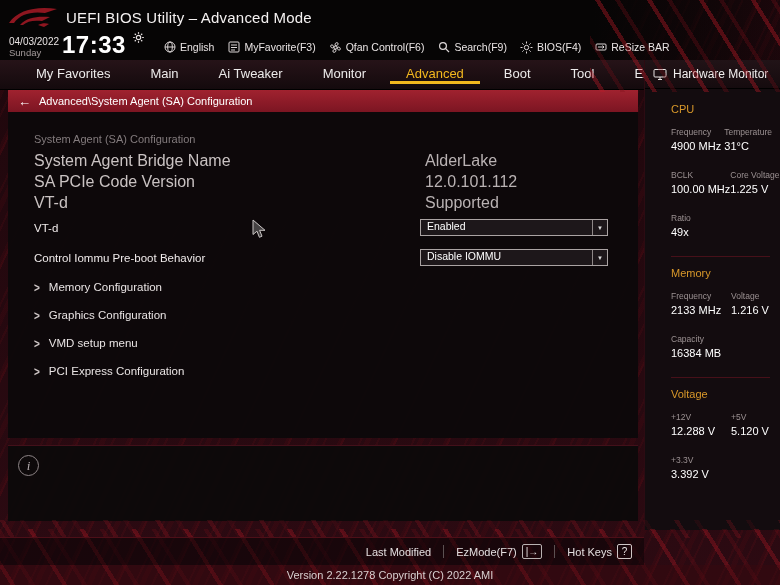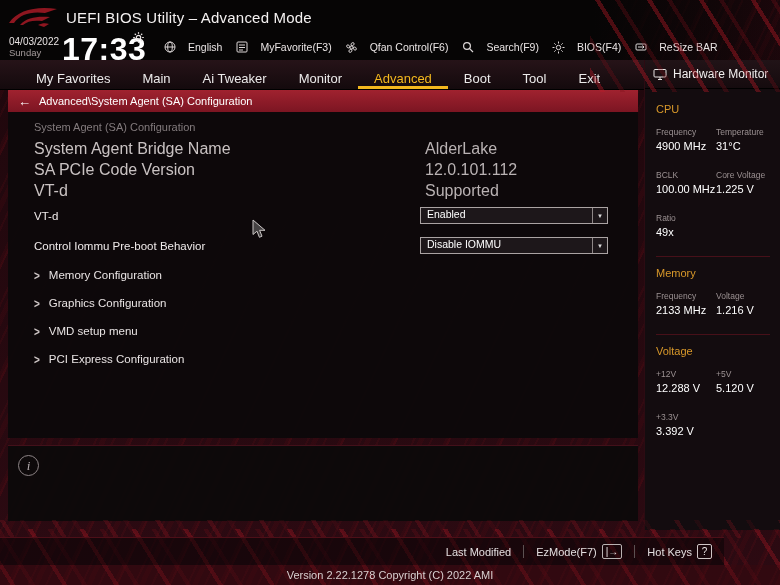--- a/index.html
+++ b/index.html
@@ -16,42 +16,42 @@
   .streak.bl{left:0;bottom:0;width:780px;height:56px;opacity:.8}
   .streak.mid{left:0;top:520px;width:780px;height:18px;opacity:.5}
 
   
   .titlebar{position:absolute;left:0;top:0;width:780px;height:60px;background:linear-gradient(90deg,#060505 0 76%,rgba(6,5,5,.55) 92%,rgba(6,5,5,.15));z-index:2}
   .rog-logo{position:absolute;left:8px;top:4px}
   .app-title{position:absolute;left:66px;top:9px;font-size:15px;font-weight:normal;color:#f4f1f1;letter-spacing:.2px}
   .date-block{position:absolute;left:9px;top:36px;line-height:11px}
   .date-line{font-size:10px;color:#e8e3e3}
   .day-line{font-size:9.5px;color:#a39a9b}
-  .clock{position:absolute;left:62px;top:31px;font-size:32px;font-weight:bold;color:#fff;letter-spacing:.5px}
+  .clock{position:absolute;left:62px;top:31px;font-size:24px;font-weight:bold;color:#fff;letter-spacing:.5px}
   .clock-gear{position:absolute;left:133px;top:32px}
   .quickbar{position:absolute;left:163px;top:35px;height:24px;display:flex;align-items:center;gap:13px}
-  .qitem{display:flex;align-items:center;gap:12px;cursor:pointer}
+  .qitem{display:flex;align-items:center;gap:4px;cursor:pointer}
   .qitem .qlabel{font-size:10.5px;color:#e9e4e4;white-space:nowrap}
   .qicon{display:inline-flex;width:13px;height:13px;align-items:center;justify-content:center}
 
   
   .menubar{position:absolute;left:0;top:60px;width:644px;height:30px;z-index:2;
     background:linear-gradient(#261318,#140a0d);border-bottom:1px solid #000;
-    display:flex;align-items:flex-end;gap:0;padding-left:20px}
+    display:flex;align-items:center;gap:8px;padding-left:20px}
   .tab{display:flex;align-items:center;padding:0 16px;font-size:13px;color:#eceaea;
     border-bottom:3px solid transparent;cursor:pointer;white-space:nowrap}
   .tab.active{color:#f3b81e;border-bottom-color:#f3b81e}
 
   
   .main-panel{position:absolute;left:8px;top:90px;width:630px;height:348px;z-index:2;
     background:rgba(12,8,10,.97)}
   .breadcrumb{height:22px;display:flex;align-items:center;gap:8px;padding-left:10px;
     background:linear-gradient(#a0222f,#7c1522);font-size:11px;color:#fff}
   .back-arrow{font-size:13px;color:#fff;cursor:pointer;line-height:1}
-  .rows{padding-top:4px}
+  .rows{padding-top:16px}
   .row{position:relative;padding-left:26px;display:flex;align-items:center}
   .row.sechead{height:22px;font-size:11px;color:#837b7d}
   .row.info{height:21px;font-size:16px;color:#c9c2c2}
   .row.info .val{position:absolute;left:417px;color:#b9b2b3}
   .row.select{height:30px;font-size:11.5px;color:#efeaea}
   .dropdown{position:absolute;left:412px;top:6px;width:188px;height:17px;background:#1d171a;
     border:1px solid #aaa3a3;display:flex;cursor:pointer}
   .dd-val{flex:1;padding-left:6px;font-size:10.5px;color:#fff;white-space:nowrap;overflow:hidden}
   .dd-arrow{width:15px;height:100%;border-left:1px solid #8f8888;display:flex;align-items:center;justify-content:center;font-size:6px;color:#ddd}
   .row.submenu{height:28px;font-size:11.5px;color:#e8e3e3;cursor:pointer}
@@ -63,31 +63,31 @@
   .info-circle{position:absolute;left:10px;top:9px;width:21px;height:21px;border:1px solid #8d8486;
     border-radius:50%;display:flex;align-items:center;justify-content:center;
     font-family:"Liberation Serif",serif;font-style:italic;font-size:13px;color:#b6aeb0}
 
   
   .sidebar{position:absolute;left:644px;top:60px;width:136px;height:470px;z-index:2;
     background:#130c0f;border-left:1px solid #2c0b12}
   .hw-header{height:29px;display:flex;align-items:center;gap:6px;padding-left:8px;
     background:linear-gradient(#211317,#150b0e);border-bottom:1px solid #000;
     font-size:12px;color:#f2efef}
-  .hw-body{padding:8px 8px 0 11px}
+  .hw-body{padding:8px 8px 0 26px}
   .hw-title{font-size:11px;color:#d8982a;margin:6px 0 12px}
   .hw-row{display:flex;margin-bottom:18px}
   .hw-cell{width:60px}
   .hw-cell:last-child{flex:1}
   .hw-label{font-size:8.5px;color:#9b9192;margin-bottom:3px;white-space:nowrap}
   .hw-value{font-size:11px;color:#fff;white-space:nowrap}
   .hw-div{border:0;border-top:1px solid #471019;margin:0 2px 10px 0}
 
   
-  .footer-bar{position:absolute;left:0;top:537px;width:724px;height:28px;z-index:4;
+  .footer-bar{position:absolute;left:0;top:537px;width:644px;height:28px;z-index:4;
     border-top:1px solid #4d0f18;display:flex;align-items:center;justify-content:flex-end;
     gap:12px;padding-right:12px;background:rgba(10,4,6,.55)}
   .f-item{font-size:11px;color:#e3dedf;cursor:pointer;display:flex;align-items:center;gap:5px;white-space:nowrap}
   .f-sep{width:1px;height:13px;background:#5c5152}
   .ez-box{font-size:10px;color:#e3dedf;border:1px solid #b9b2b2;border-radius:2px;padding:0 3px;line-height:13px}
   .q-box{width:15px;height:15px;border:1px solid #cfc6c6;border-radius:2px;display:flex;
     align-items:center;justify-content:center;font-size:10px;color:#e8e3e3}
   .version-bar{position:absolute;left:0;top:565px;width:780px;height:20px;z-index:4;
     display:flex;align-items:center;justify-content:center;font-size:11px;color:#d8cfcf;
     background:rgba(60,9,15,.35)}
@@ -329,20 +329,26 @@
         <div class="hw-row">
           <div class="hw-cell">
             <div class="hw-label">Frequency</div>
             <div class="hw-value">2133 MHz</div>
           </div>
           <div class="hw-cell">
             <div class="hw-label">Voltage</div>
             <div class="hw-value">1.216 V</div>
           </div>
         </div>
+        <div class="hw-row">
+          <div class="hw-cell">
+            <div class="hw-label">Capacity</div>
+            <div class="hw-value">16384 MB</div>
+          </div>
+        </div>
       </section>
 
       <hr class="hw-div">
 
       <section>
         <div class="hw-title">Voltage</div>
         <div class="hw-row">
           <div class="hw-cell">
             <div class="hw-label">+12V</div>
             <div class="hw-value">12.288 V</div>

